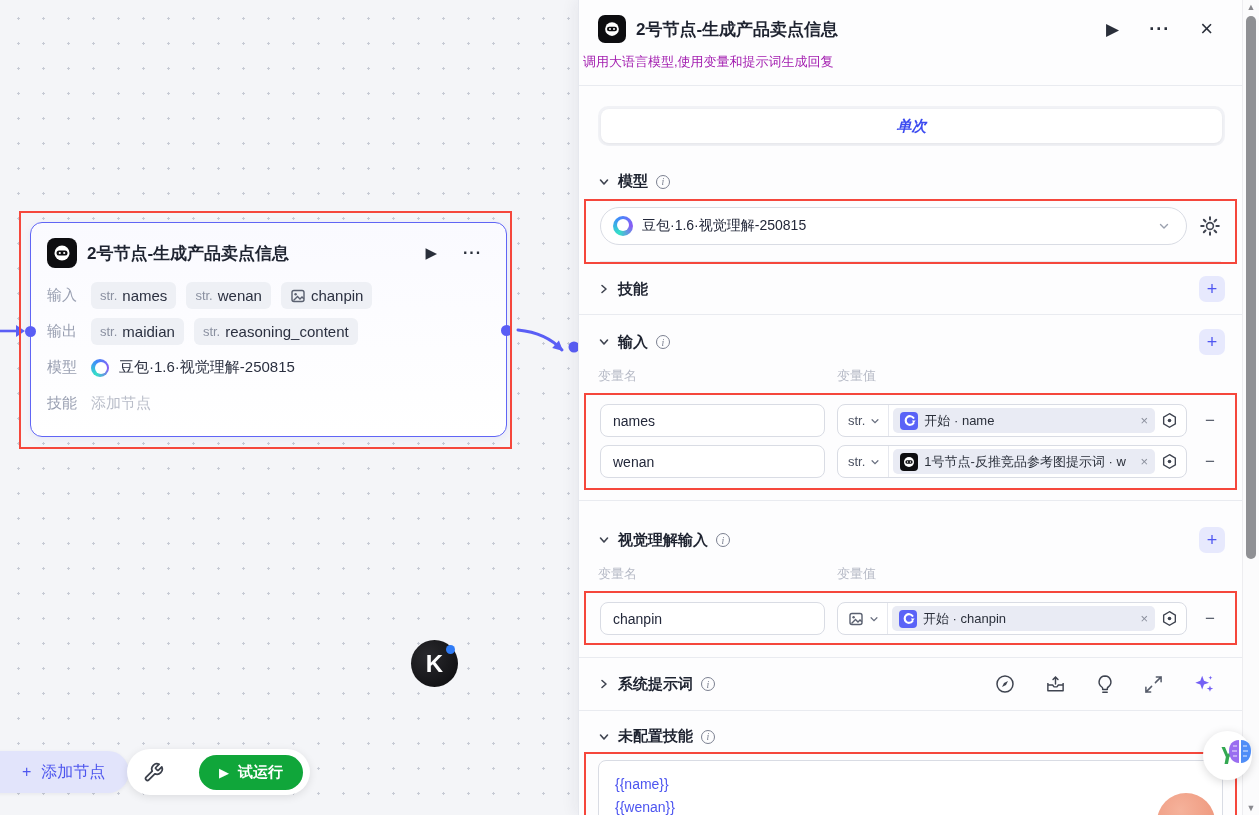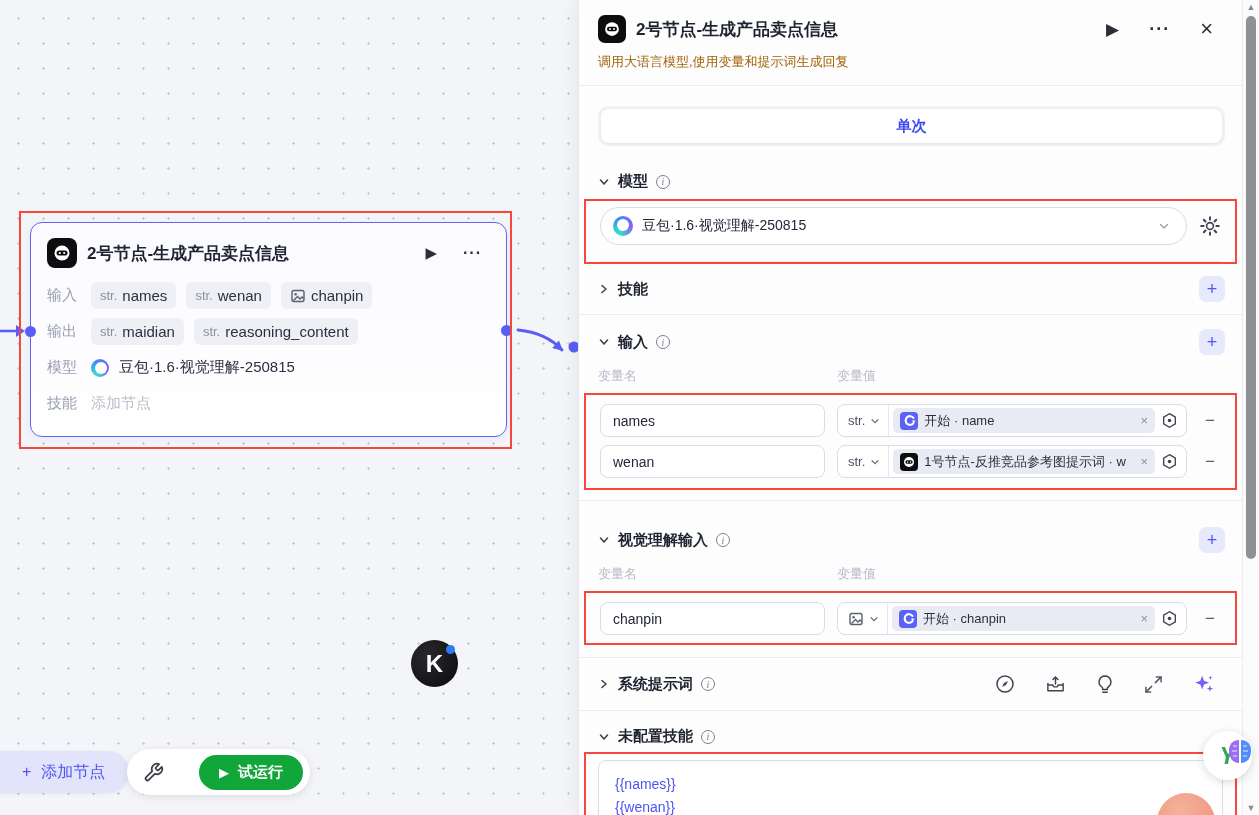--- a/index.html
+++ b/index.html
@@ -51,25 +51,25 @@
   .edge { position:absolute; z-index:3; }
 
   
   .panel { position:absolute; left:578px; top:0; width:664px; height:815px; background:#fdfdfe;
     border-left:1px solid #e6e8ee; box-shadow:-4px 0 14px rgba(30,35,60,.06); z-index:6; overflow:hidden; }
   .p-head { display:flex; align-items:center; gap:10px; padding:15px 17px 0 19px; }
   .p-chip { width:28px; height:28px; border-radius:7px; background:#0d0d10; display:flex; align-items:center; justify-content:center; flex:none; }
   .p-title { font-size:17px; font-weight:700; color:#1e2330; flex:1; }
   .p-act { display:flex; gap:30px; align-items:center; padding-right:12px; }
   .glyph-close { font-size:22px; color:#2a2f3a; cursor:pointer; line-height:1; }
-  .p-sub { padding:10px 17px 0 19px; font-size:13px; color:#a16207; }
+  .p-sub { padding:10px 17px 0 4px; font-size:13px; color:#a21caf; }
   .divider { height:1px; background:#e9ebf0; }
   .div-top { margin-top:14px; }
 
-  .tabbar { margin:20px 17px 0 19px; background:#f1f2f6; border-radius:10px; padding:3px; display:flex; height:40px; }
+  .tabbar { margin:20px 17px 0 19px; background:#f1f2f6; border-radius:10px; padding:3px; display:flex; height:40px;font-style:italic; }
   .tab { flex:1; display:flex; align-items:center; justify-content:center; font-size:15px; color:#2a2f3a; border-radius:8px; cursor:pointer; }
   .tab.active { background:#fff; color:#3b4af0; font-weight:700; box-shadow:0 1px 3px rgba(0,0,0,.06); }
 
   .sec-head { display:flex; align-items:center; gap:8px; margin:26px 17px 0 19px; }
   .sec-title { font-size:15px; font-weight:700; color:#1e2330; }
   .sec-plus { margin-left:auto; width:26px; height:26px; border-radius:7px; background:#e7e9fd; color:#4f56f2;
     font-size:18px; display:flex; align-items:center; justify-content:center; cursor:pointer; }
   .info-i { width:14px; height:14px; border-radius:50%; border:1.2px solid #7b8090; color:#7b8090;
     font-size:10px; display:inline-flex; align-items:center; justify-content:center; font-family:"Liberation Serif","DejaVu Serif",serif; font-style:italic; }
 
@@ -455,21 +455,21 @@
 
     <div class="sec-head" style="margin-top:16px">
       <svg width="12" height="12" viewBox="0 0 12 12">
           <polyline points="2.5,4 6,8 9.5,4" fill="none" stroke="#3f4450" stroke-width="1.6" stroke-linecap="round" stroke-linejoin="round"></polyline>
         </svg>
       <span class="sec-title">未配置技能</span>
       <span class="info-i">i</span>
     </div>
     <div class="prompt-wrap">
       <div class="prompt-box">
-        <div class="prompt-line">{{names}}</div>
+        <div class="prompt-line">{{name}}</div>
         <div class="prompt-line">{{wenan}}</div>
       </div>
     </div>
   </div>
 
   <div class="scrollbar">
     <span class="sb-arrow">▲</span>
     <div class="sb-thumb"></div>
     <span class="sb-arrow sb-bottom">▼</span>
   </div>

